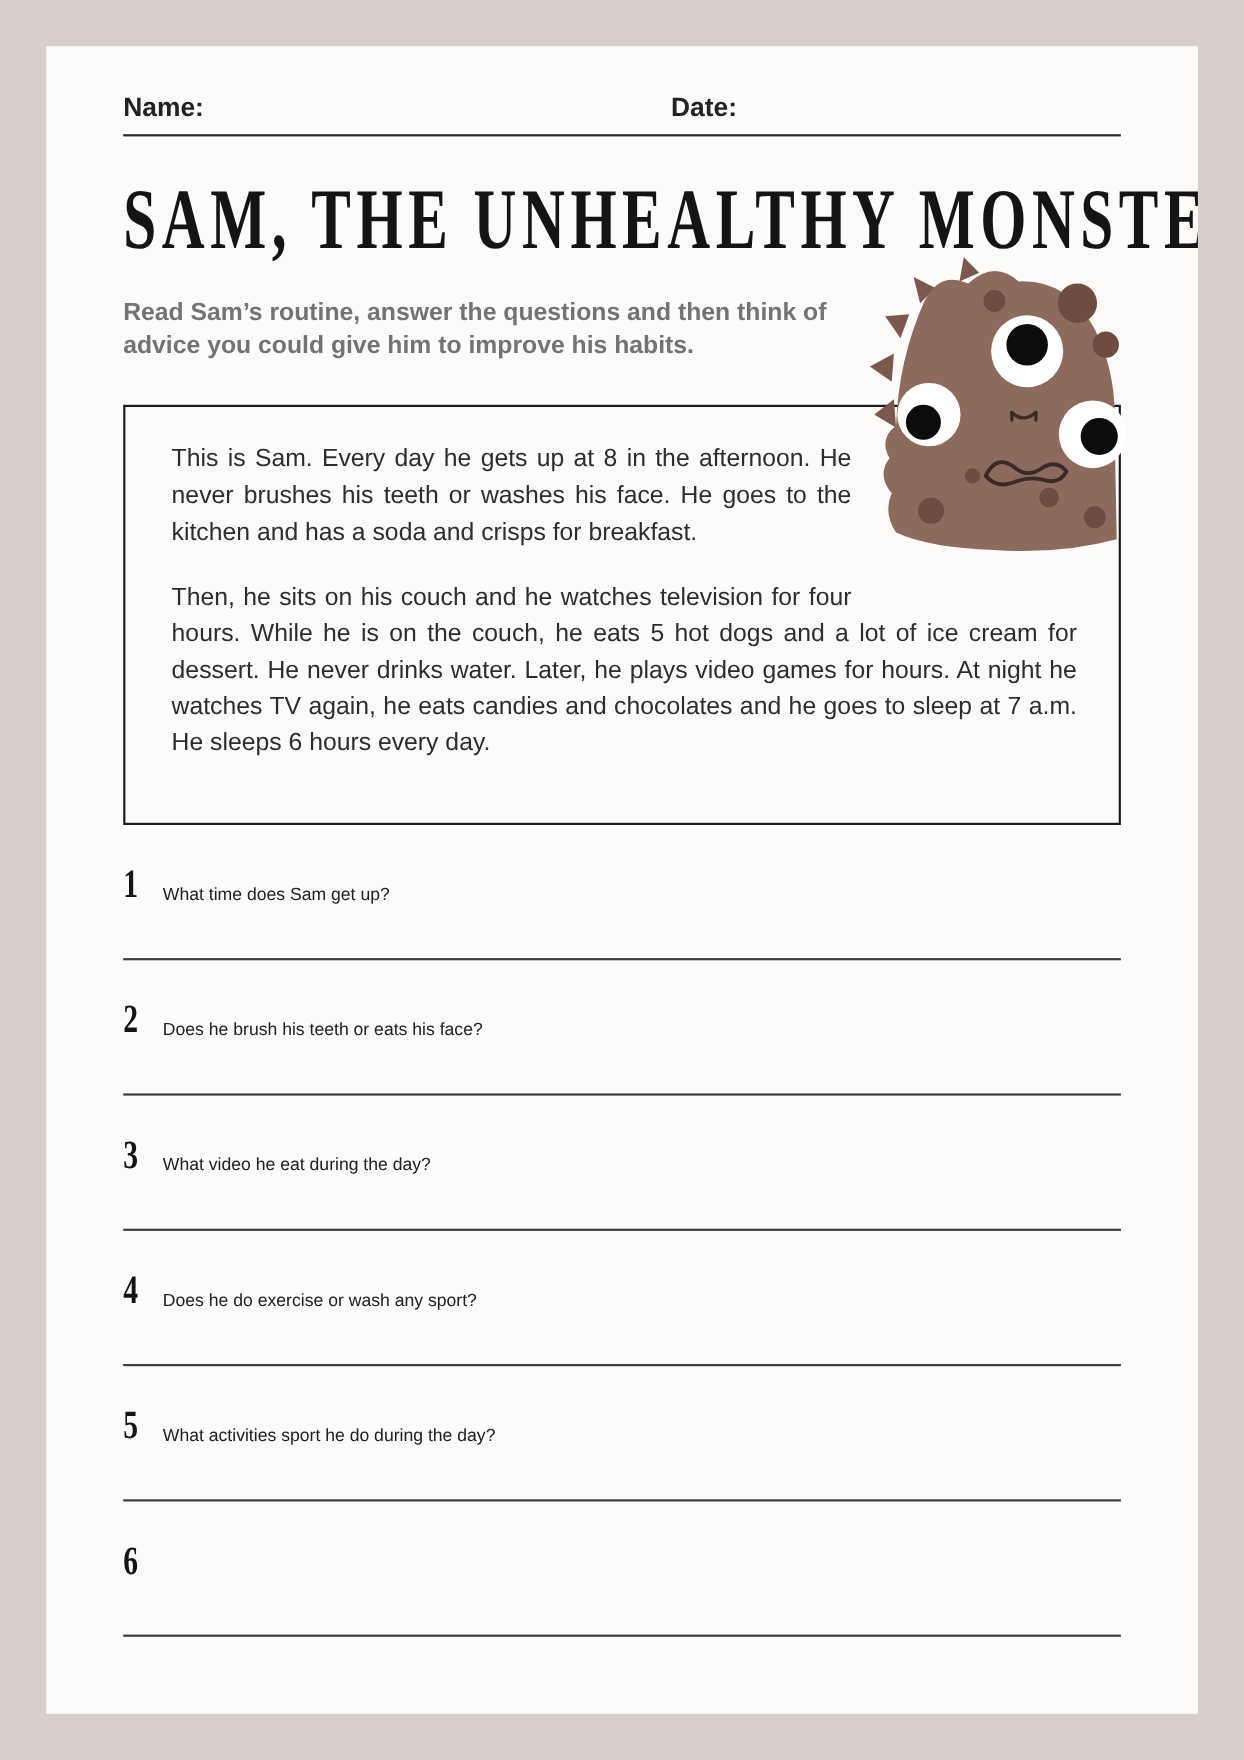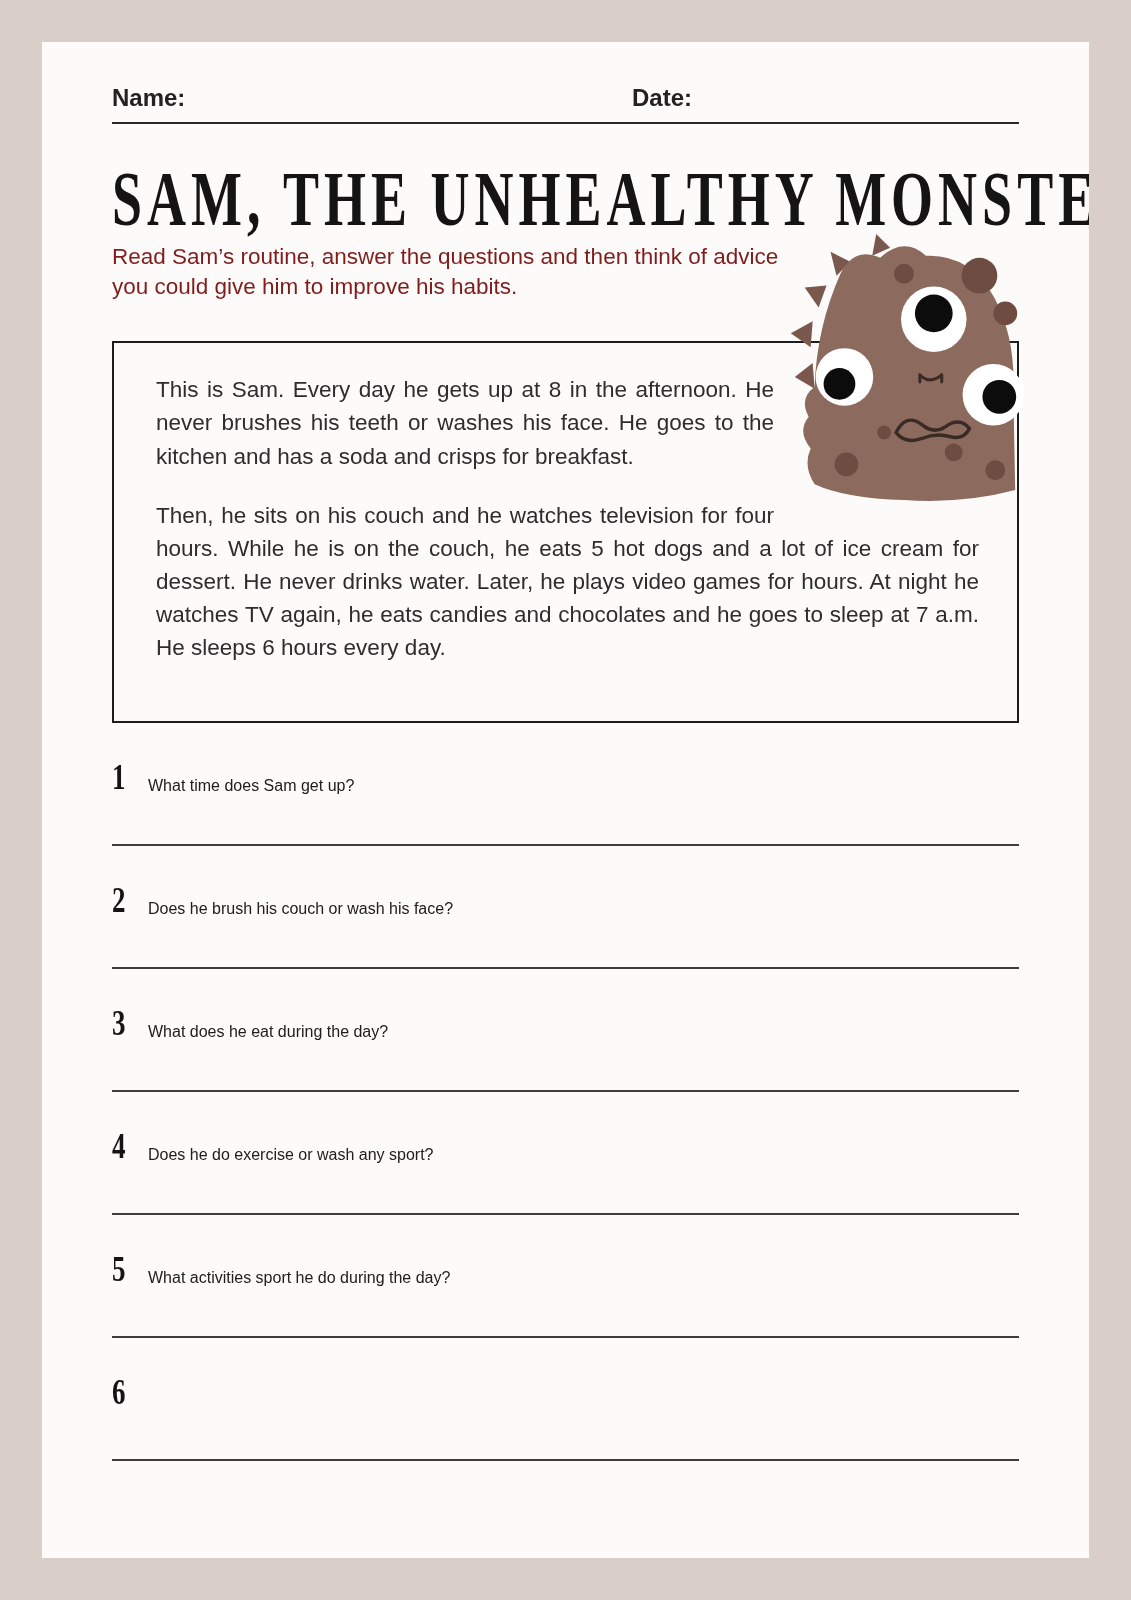--- a/index.html
+++ b/index.html
@@ -22,40 +22,40 @@
   .hdr {
     position:relative;
     border-bottom:2px solid #2a2a2a;
     padding-bottom:10px;
     height:40px;
     font-weight:bold;
     font-size:24px;
     color:#222;
   }
   .hdr .name-lbl { position:absolute; left:0; top:0; }
-  .hdr .date-lbl { position:absolute; left:520px; top:0; }
+  .hdr .date-lbl { position:absolute; left:498px; top:0; }
   
   .title {
     margin-top:30px;
     font-family:"Liberation Serif", serif;
     font-weight:700;
     font-size:54px;
     letter-spacing:5px;
     color:#141414;
     transform:scaleY(1.45);
     transform-origin:left top;
     white-space:nowrap;
     height:86px;
   }
   .instr {
-    margin-top:2px;
-    font-weight:normal;
+    margin-top:29px;
+    font-weight:bold;
     font-size:22.5px;
     line-height:1.32;
-    color:#7f1d1d;
+    color:#737373;
     max-width:690px;
   }
   
   .reading-box {
     margin-top:40px;
     border:2.5px solid #1c1c1c;
     padding:30px 38px 30px 42px;
     min-height:382px;
     background:#fcfbf9;
   }
@@ -177,29 +177,29 @@
         <div class="q-row">
           <span class="q-num">1</span>
           <span class="q-text">What time does Sam get up?</span>
         </div>
         <div class="answer-line"></div>
       </div>
 
       <div class="q-block">
         <div class="q-row">
           <span class="q-num">2</span>
-          <span class="q-text">Does he brush his couch or wash his face?</span>
+          <span class="q-text">Does he brush his teeth or eats his face?</span>
         </div>
         <div class="answer-line"></div>
       </div>
 
       <div class="q-block">
         <div class="q-row">
           <span class="q-num">3</span>
-          <span class="q-text">What does he eat during the day?</span>
+          <span class="q-text">What video he eat during the day?</span>
         </div>
         <div class="answer-line"></div>
       </div>
 
       <div class="q-block">
         <div class="q-row">
           <span class="q-num">4</span>
           <span class="q-text">Does he do exercise or wash any sport?</span>
         </div>
         <div class="answer-line"></div>

